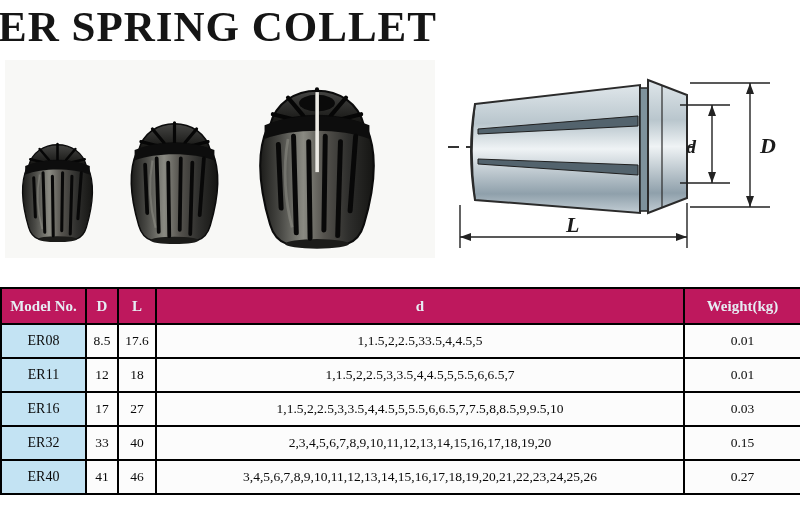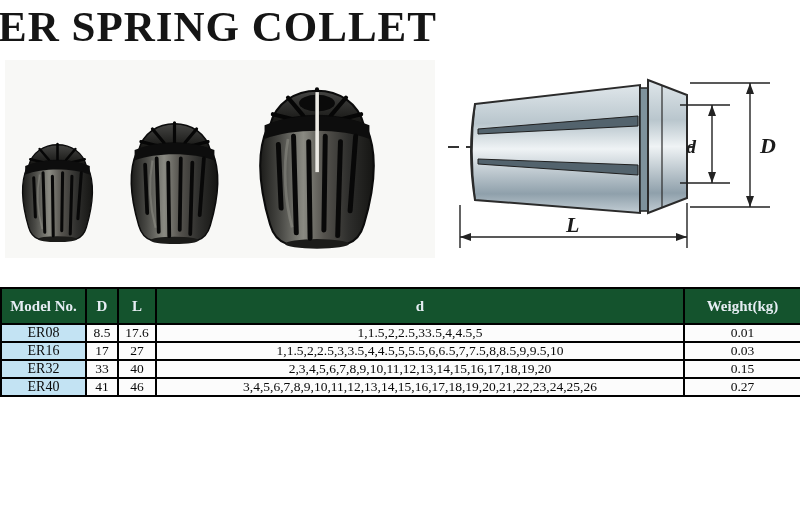--- a/index.html
+++ b/index.html
@@ -17,24 +17,24 @@
   table.spec{
     position:absolute;left:0;top:287px;width:800px;
     border-collapse:collapse;table-layout:fixed;
     font-family:"Liberation Serif","DejaVu Serif",serif;
   }
   table.spec th, table.spec td{
     border:2px solid #000;text-align:center;vertical-align:middle;
     padding:0;box-sizing:border-box;overflow:hidden;white-space:nowrap;
   }
   table.spec th{
-    background:#14532d;color:#e6edf3;font-size:15px;font-weight:700;height:36px;
+    background:#be185d;color:#e6edf3;font-size:15px;font-weight:700;height:36px;
   }
   table.spec td{
-    background:#fcfcfc;color:#0a0a0a;font-size:13.5px;height:18px;
+    background:#fcfcfc;color:#0a0a0a;font-size:13.5px;height:34px;
   }
   table.spec td.model{background:#c3e3f3;font-size:14px;}
   .col-model{width:85px}.col-D{width:32px}.col-L{width:38px}
   .col-d{width:528px}.col-w{width:117px}
   .dim-label{font-style:italic;font-weight:700;fill:#1c1c1c;}
 </style>
 </head>
 <body>
 
 <div class="page-title">ER SPRING COLLET</div>
@@ -160,20 +160,27 @@
   </thead>
   <tbody>
     <tr>
       <td class="model">ER08</td>
       <td>8.5</td>
       <td>17.6</td>
       <td>1,1.5,2,2.5,33.5,4,4.5,5</td>
       <td>0.01</td>
     </tr>
     <tr>
+      <td class="model">ER11</td>
+      <td>12</td>
+      <td>18</td>
+      <td>1,1.5,2,2.5,3,3.5,4,4.5,5,5.5,6,6.5,7</td>
+      <td>0.01</td>
+    </tr>
+    <tr>
       <td class="model">ER16</td>
       <td>17</td>
       <td>27</td>
       <td>1,1.5,2,2.5,3,3.5,4,4.5,5,5.5,6,6.5,7,7.5,8,8.5,9,9.5,10</td>
       <td>0.03</td>
     </tr>
     <tr>
       <td class="model">ER32</td>
       <td>33</td>
       <td>40</td>

